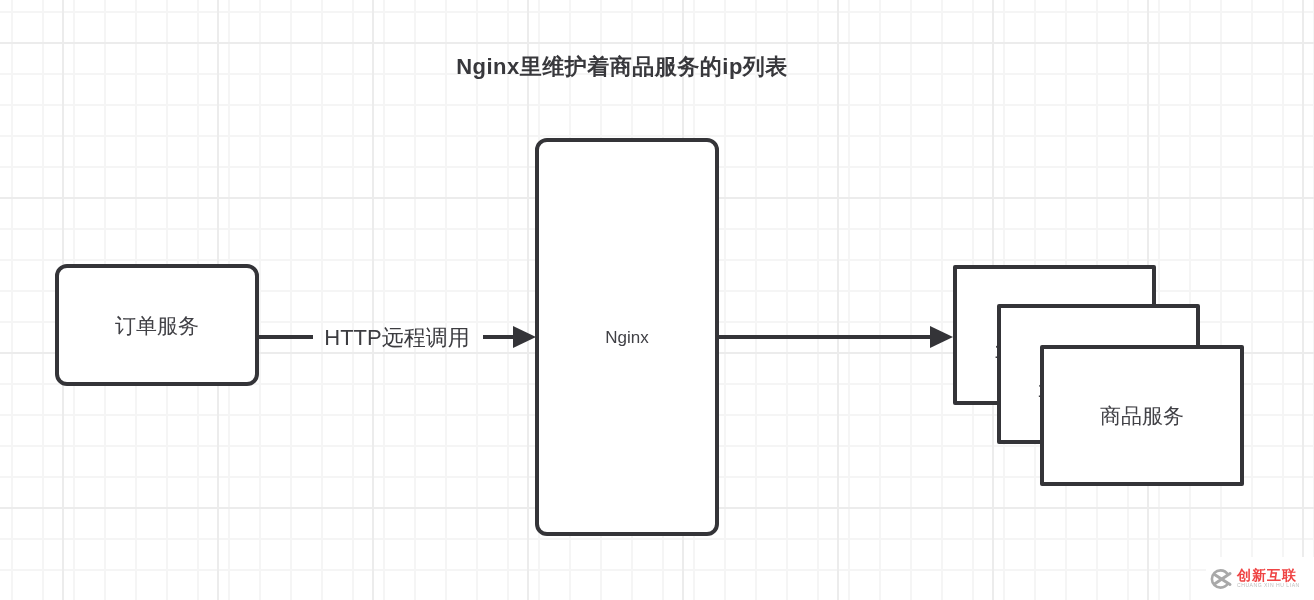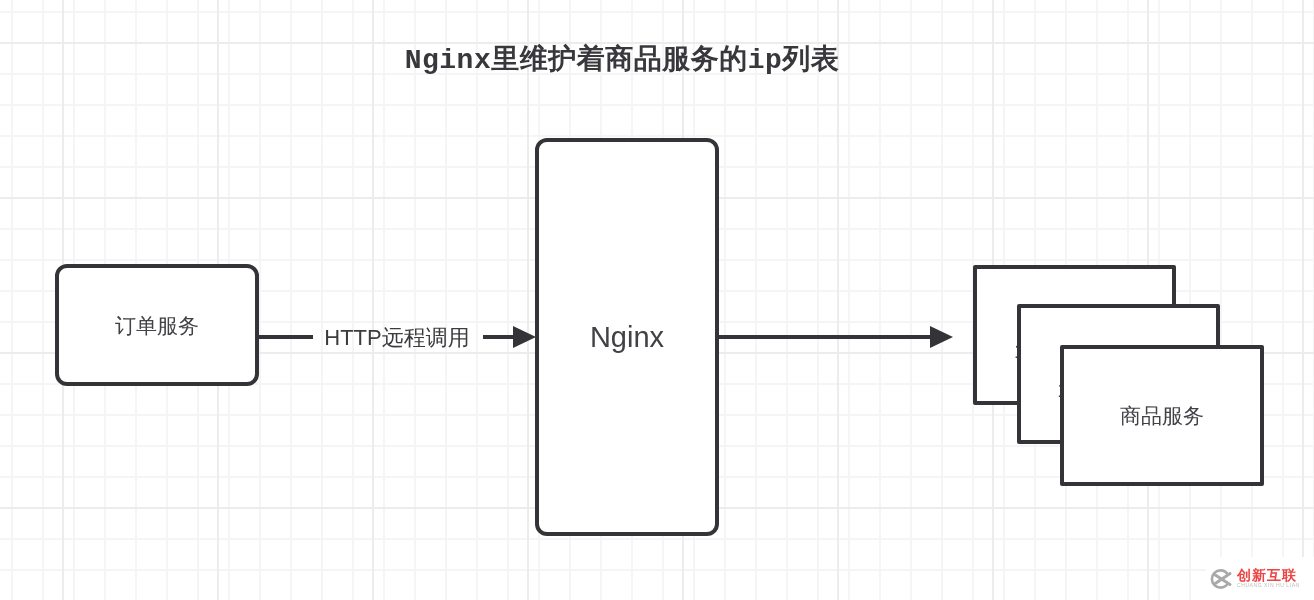--- a/index.html
+++ b/index.html
@@ -17,48 +17,47 @@
       linear-gradient(#ececec 2px, transparent 2px),
       linear-gradient(90deg, #ececec 2px, transparent 2px),
       linear-gradient(#f5f5f5 2px, transparent 2px),
       linear-gradient(90deg, #f5f5f5 2px, transparent 2px);
     background-size: 155px 155px, 155px 155px, 31px 31px, 31px 31px;
     background-position: 42px 42px, 62px 42px, 11px 11px, 11px 11px;
   }
   .title {
     position: absolute;
     left: 622px;
-    top: 40px;
+    top: 52px;
     transform: translateX(-50%);
     white-space: nowrap;
-    font-size: 28px;
+    font-size: 22px;
     font-weight: bold;
     color: #38383c;
     letter-spacing: 0.5px;
-    font-family: Liberation Mono, monospace;
   }
   .box {
     position: absolute;
     box-sizing: border-box;
     background: #ffffff;
     border: 4px solid #343438;
     display: flex;
     flex-direction: column;
     align-items: center;
     justify-content: center;
     text-align: center;
     color: #414146;
     font-size: 21px;
     line-height: 31px;
   }
   .box.rounded { border-radius: 12px; }
-  .box.sharp   { border-radius: 2px; margin-left: 20px; }
+  .box.sharp   { border-radius: 2px; }
 
   .box-order  { left: 55px;  top: 264px; width: 204px; height: 122px; }
-  .box-nginx  { left: 535px; top: 138px; width: 184px; height: 398px; font-size: 29px; }
+  .box-nginx  { left: 535px; top: 138px; width: 184px; height: 398px; font-size: 17px; }
   .box-prod-back   { left: 953px;  top: 265px; width: 203px; height: 140px; z-index: 1; }
   .box-prod-middle { left: 997px;  top: 304px; width: 203px; height: 140px; z-index: 2; }
   .box-prod-front  { left: 1040px; top: 345px; width: 204px; height: 141px; z-index: 3; }
 
   .edge-line {
     position: absolute;
     height: 4px;
     background: #343438;
   }
   .edge-head {

